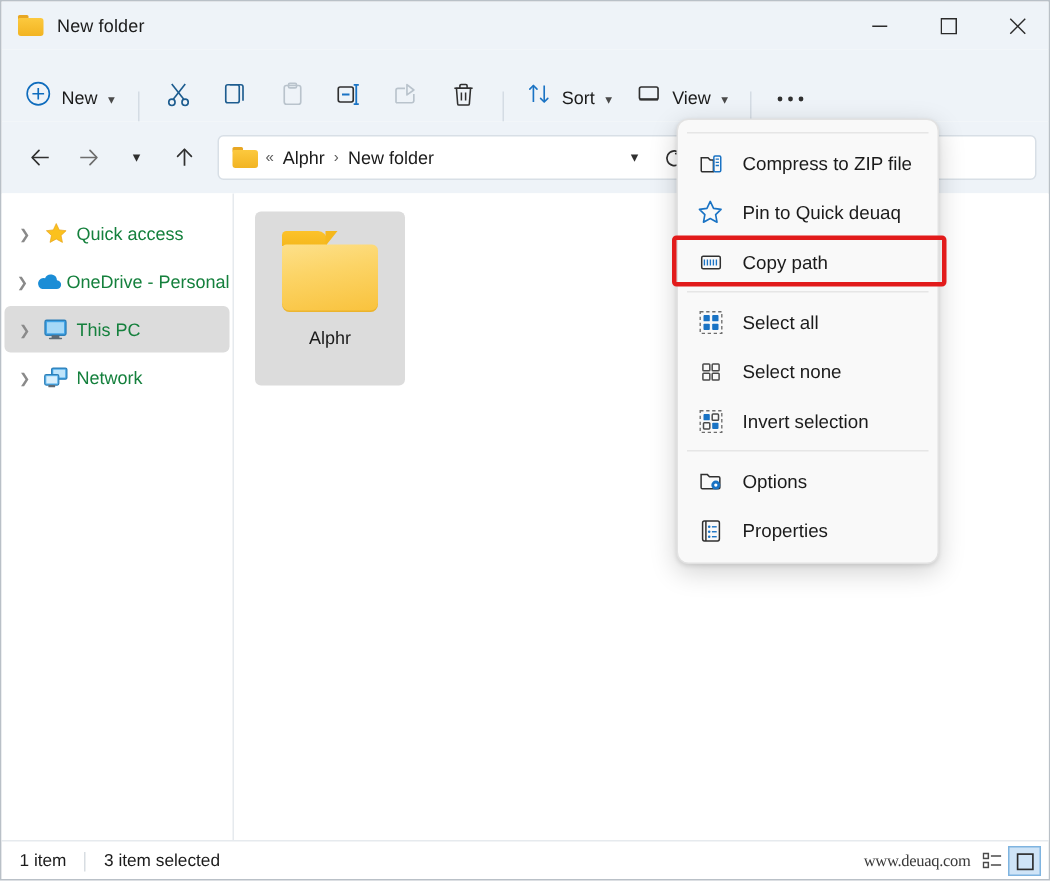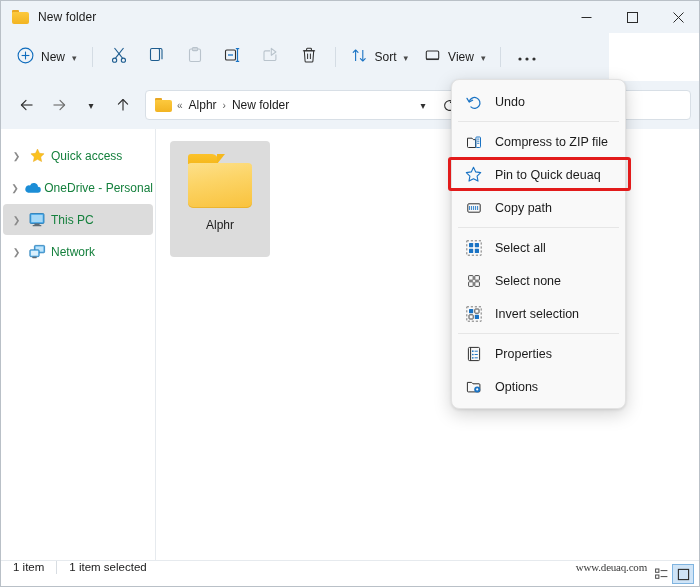--- a/index.html
+++ b/index.html
@@ -72,24 +72,24 @@
     display: flex;
     align-items: center;
     justify-content: center;
   }
   .wc svg { display: block; }
 
   
   #toolbar {
     position: absolute;
     left: 0; top: 32px;
-    width: 608px; height: 48px;
+    width: 700px; height: 48px;
     background: #eef3f8;
     display: flex;
-    align-items: center;
+    align-items: flex-end;
     padding-left: 10px;
     box-sizing: border-box;
   }
   .tb-btn {
     height: 32px;
     display: flex;
     align-items: center;
     justify-content: center;
     border-radius: 4px;
     gap: 7px;
@@ -284,20 +284,21 @@
   }
 
   
   #statusbar {
     position: absolute;
     left: 0; top: 559px;
     width: 700px; height: 27px;
     background: #ffffff;
     border-top: 1px solid #e6eaee;
     display: flex;
+    align-items: center;
     box-sizing: border-box;
   }
   #status-count {
     font-size: 11.5px;
     color: #1b1b1b;
     padding-left: 12px;
   }
   #status-div {
     width: 1px; height: 13px;
     background: #d8dde2;
@@ -649,21 +650,21 @@
           <span class="fb-body"></span>
         </span>
         <span id="file-label">Alphr</span>
       </div>
     </div>
   </div>
 
   <div id="statusbar">
     <span id="status-count">1 item</span>
     <span id="status-div"></span>
-    <span id="status-sel">1 item selected</span>
+    <span id="status-sel">3 item selected</span>
     <span id="status-spacer"></span>
     <span id="watermark">www.deuaq.com</span>
     <span id="view-toggle">
       <span class="vt-btn">
         <svg width="13" height="13" viewBox="0 0 13 13">
           <rect x="0.6" y="1" width="3.3" height="3.3" fill="none" stroke="#4a4a4a" stroke-width="1"></rect>
           <rect x="0.6" y="7" width="3.3" height="3.3" fill="none" stroke="#4a4a4a" stroke-width="1"></rect>
           <line x1="5.6" y1="2.6" x2="12.4" y2="2.6" stroke="#4a4a4a" stroke-width="1"></line>
           <line x1="5.6" y1="8.6" x2="12.4" y2="8.6" stroke="#4a4a4a" stroke-width="1"></line>
         </svg>
@@ -671,29 +672,20 @@
       <span class="vt-btn active">
         <svg width="13" height="13" viewBox="0 0 13 13">
           <rect x="1.4" y="1.4" width="10.2" height="10.2" fill="none" stroke="#2b2b2b" stroke-width="1.1"></rect>
         </svg>
       </span>
     </span>
   </div>
 
   <div id="ctxmenu">
 
-    <div class="ctx-item">
-      <span class="ctx-ico">
-        <svg width="16" height="16" viewBox="0 0 16 16">
-          <path d="M3.3 7.6 a5.4 5.4 0 1 1 1.6 5.3" fill="none" stroke="#1a73c4" stroke-width="1.25" stroke-linecap="round"></path>
-          <path d="M1 4.4 L3.2 8 L6.6 6.2" fill="none" stroke="#1a73c4" stroke-width="1.25" stroke-linecap="round" stroke-linejoin="round"></path>
-        </svg>
-      </span>
-      <span class="ctx-label">Undo</span>
-    </div>
 
     <div class="ctx-sep"></div>
 
     <div class="ctx-item">
       <span class="ctx-ico">
         <svg width="16" height="16" viewBox="0 0 16 16">
           <path d="M1.5 4.2 V12.6 a0.9 0.9 0 0 0 0.9 0.9 H9.6 V5.6 H7.4 L6 4.2 Z" fill="none" stroke="#303030" stroke-width="1"></path>
           <rect x="9.9" y="3" width="4.6" height="10.5" rx="0.8" fill="none" stroke="#1a73c4" stroke-width="1"></rect>
           <line x1="11.1" y1="5.1" x2="13.3" y2="5.1" stroke="#1a73c4" stroke-width="0.9"></line>
           <line x1="11.1" y1="7.2" x2="13.3" y2="7.2" stroke="#1a73c4" stroke-width="0.9"></line>
@@ -760,44 +752,44 @@
           <rect x="3" y="3" width="4.2" height="4.2" rx="0.6" fill="#1a73c4"></rect>
           <rect x="8.8" y="3" width="4.2" height="4.2" rx="0.6" fill="none" stroke="#4a4a4a" stroke-width="1"></rect>
           <rect x="3" y="8.8" width="4.2" height="4.2" rx="0.6" fill="none" stroke="#4a4a4a" stroke-width="1"></rect>
           <rect x="8.8" y="8.8" width="4.2" height="4.2" rx="0.6" fill="#1a73c4"></rect>
         </svg>
       </span>
       <span class="ctx-label">Invert selection</span>
     </div>
 
     <div class="ctx-sep"></div>
+
+    <div class="ctx-item">
+      <span class="ctx-ico">
+        <svg width="16" height="16" viewBox="0 0 16 16">
+          <path d="M1.4 3.4 H5.6 L7 4.8 H13 a0.9 0.9 0 0 1 0.9 0.9 V12 a0.9 0.9 0 0 1 -0.9 0.9 H2.3 a0.9 0.9 0 0 1 -0.9 -0.9 Z" fill="none" stroke="#303030" stroke-width="1"></path>
+          <circle cx="11.2" cy="10.4" r="3" fill="#1a73c4"></circle>
+          <circle cx="11.2" cy="10.4" r="1.1" fill="#ffffff"></circle>
+        </svg>
+      </span>
+      <span class="ctx-label">Options</span>
+    </div>
 
     <div class="ctx-item">
       <span class="ctx-ico">
         <svg width="16" height="16" viewBox="0 0 16 16">
           <rect x="2.4" y="1.4" width="11.2" height="13.2" rx="1.2" fill="none" stroke="#303030" stroke-width="1"></rect>
           <line x1="4.6" y1="1.4" x2="4.6" y2="14.6" stroke="#303030" stroke-width="1"></line>
           <circle cx="6.8" cy="5.2" r="0.85" fill="#1a73c4"></circle>
           <line x1="8.6" y1="5.2" x2="11.8" y2="5.2" stroke="#1a73c4" stroke-width="0.95"></line>
           <circle cx="6.8" cy="8.5" r="0.85" fill="#1a73c4"></circle>
           <line x1="8.6" y1="8.5" x2="11.8" y2="8.5" stroke="#1a73c4" stroke-width="0.95"></line>
           <circle cx="6.8" cy="11.8" r="0.85" fill="#1a73c4"></circle>
           <line x1="8.6" y1="11.8" x2="11.8" y2="11.8" stroke="#1a73c4" stroke-width="0.95"></line>
         </svg>
       </span>
       <span class="ctx-label">Properties</span>
     </div>
-
-    <div class="ctx-item">
-      <span class="ctx-ico">
-        <svg width="16" height="16" viewBox="0 0 16 16">
-          <path d="M1.4 3.4 H5.6 L7 4.8 H13 a0.9 0.9 0 0 1 0.9 0.9 V12 a0.9 0.9 0 0 1 -0.9 0.9 H2.3 a0.9 0.9 0 0 1 -0.9 -0.9 Z" fill="none" stroke="#303030" stroke-width="1"></path>
-          <circle cx="11.2" cy="10.4" r="3" fill="#1a73c4"></circle>
-          <circle cx="11.2" cy="10.4" r="1.1" fill="#ffffff"></circle>
-        </svg>
-      </span>
-      <span class="ctx-label">Options</span>
-    </div>
   </div>
 
   <div id="highlight-box"></div>
 
 </div>
 
 </body></html>

